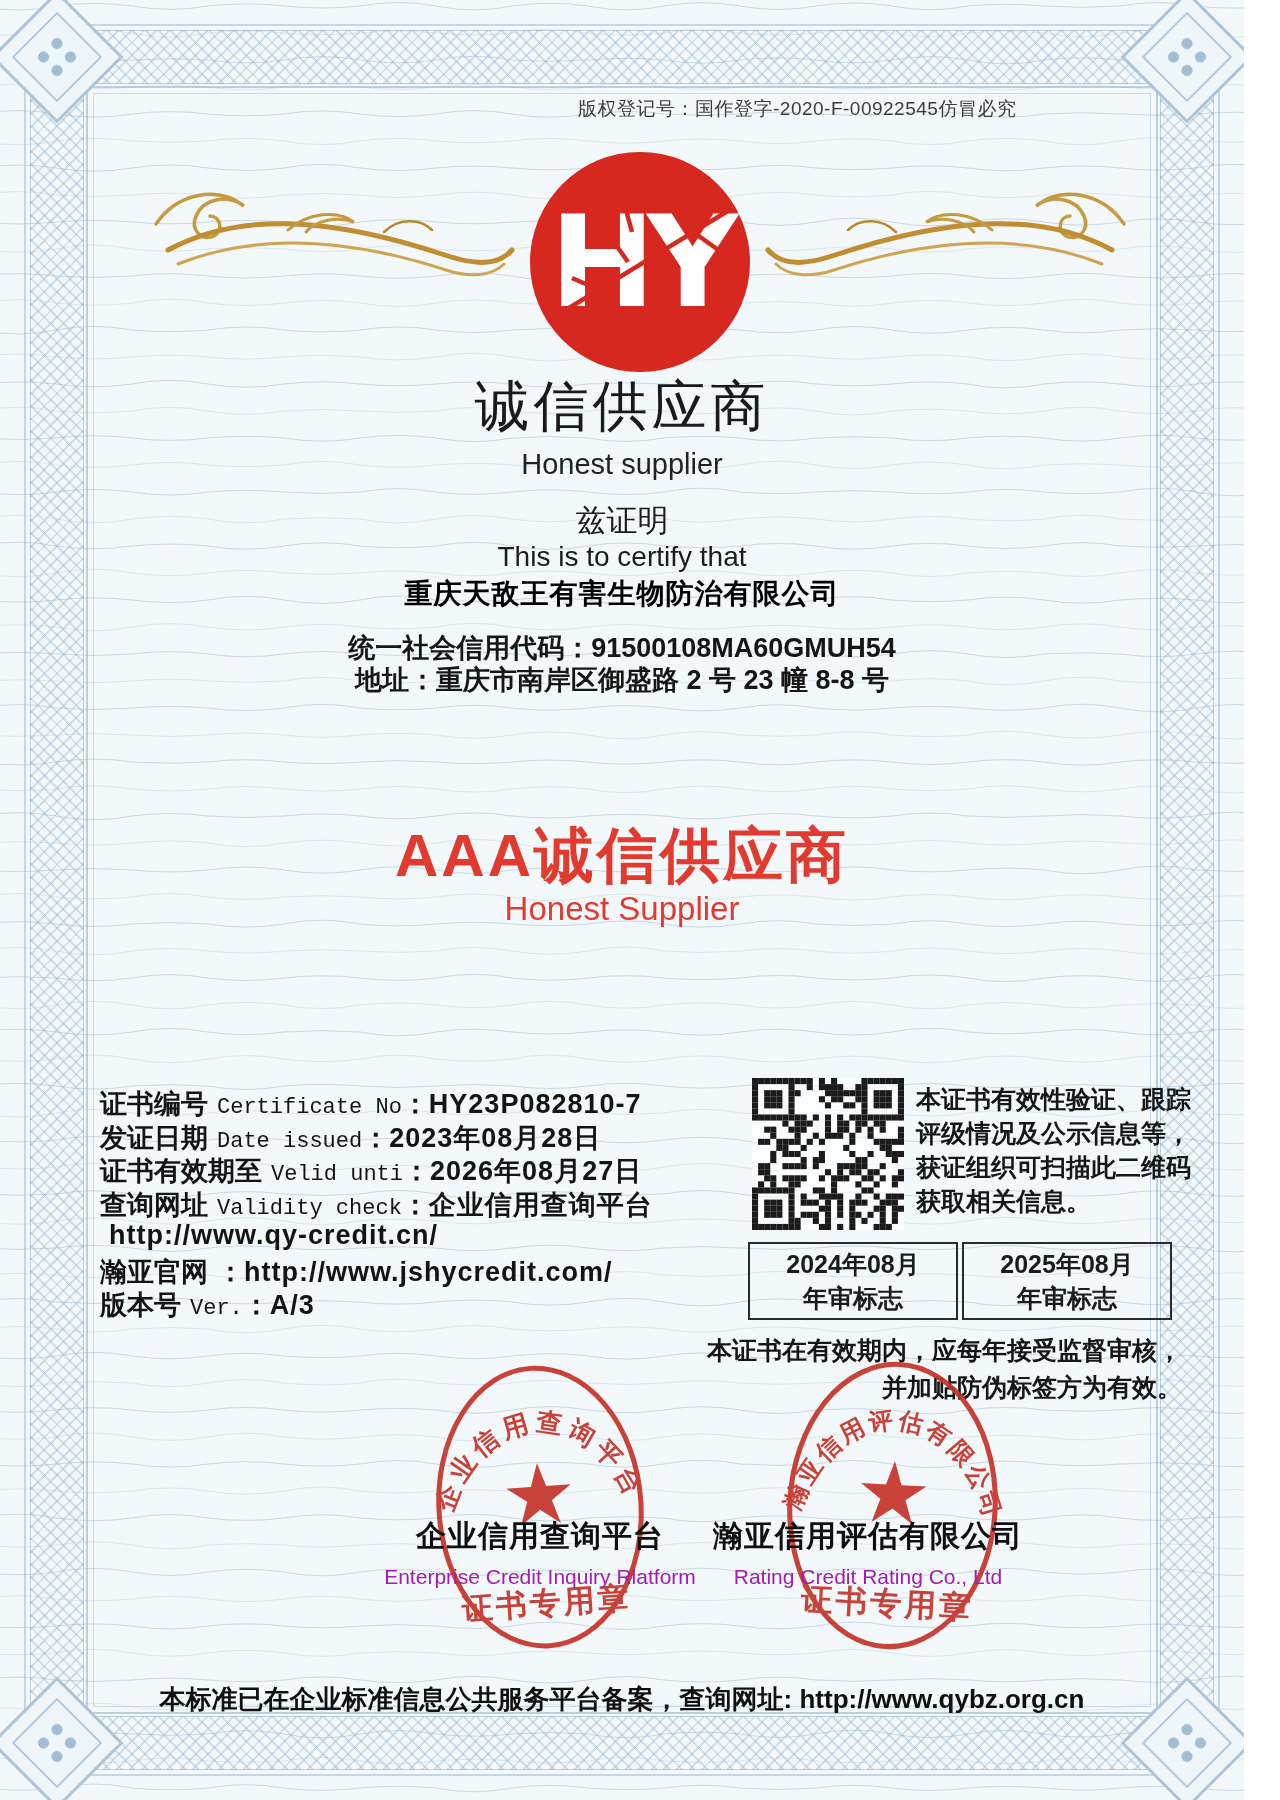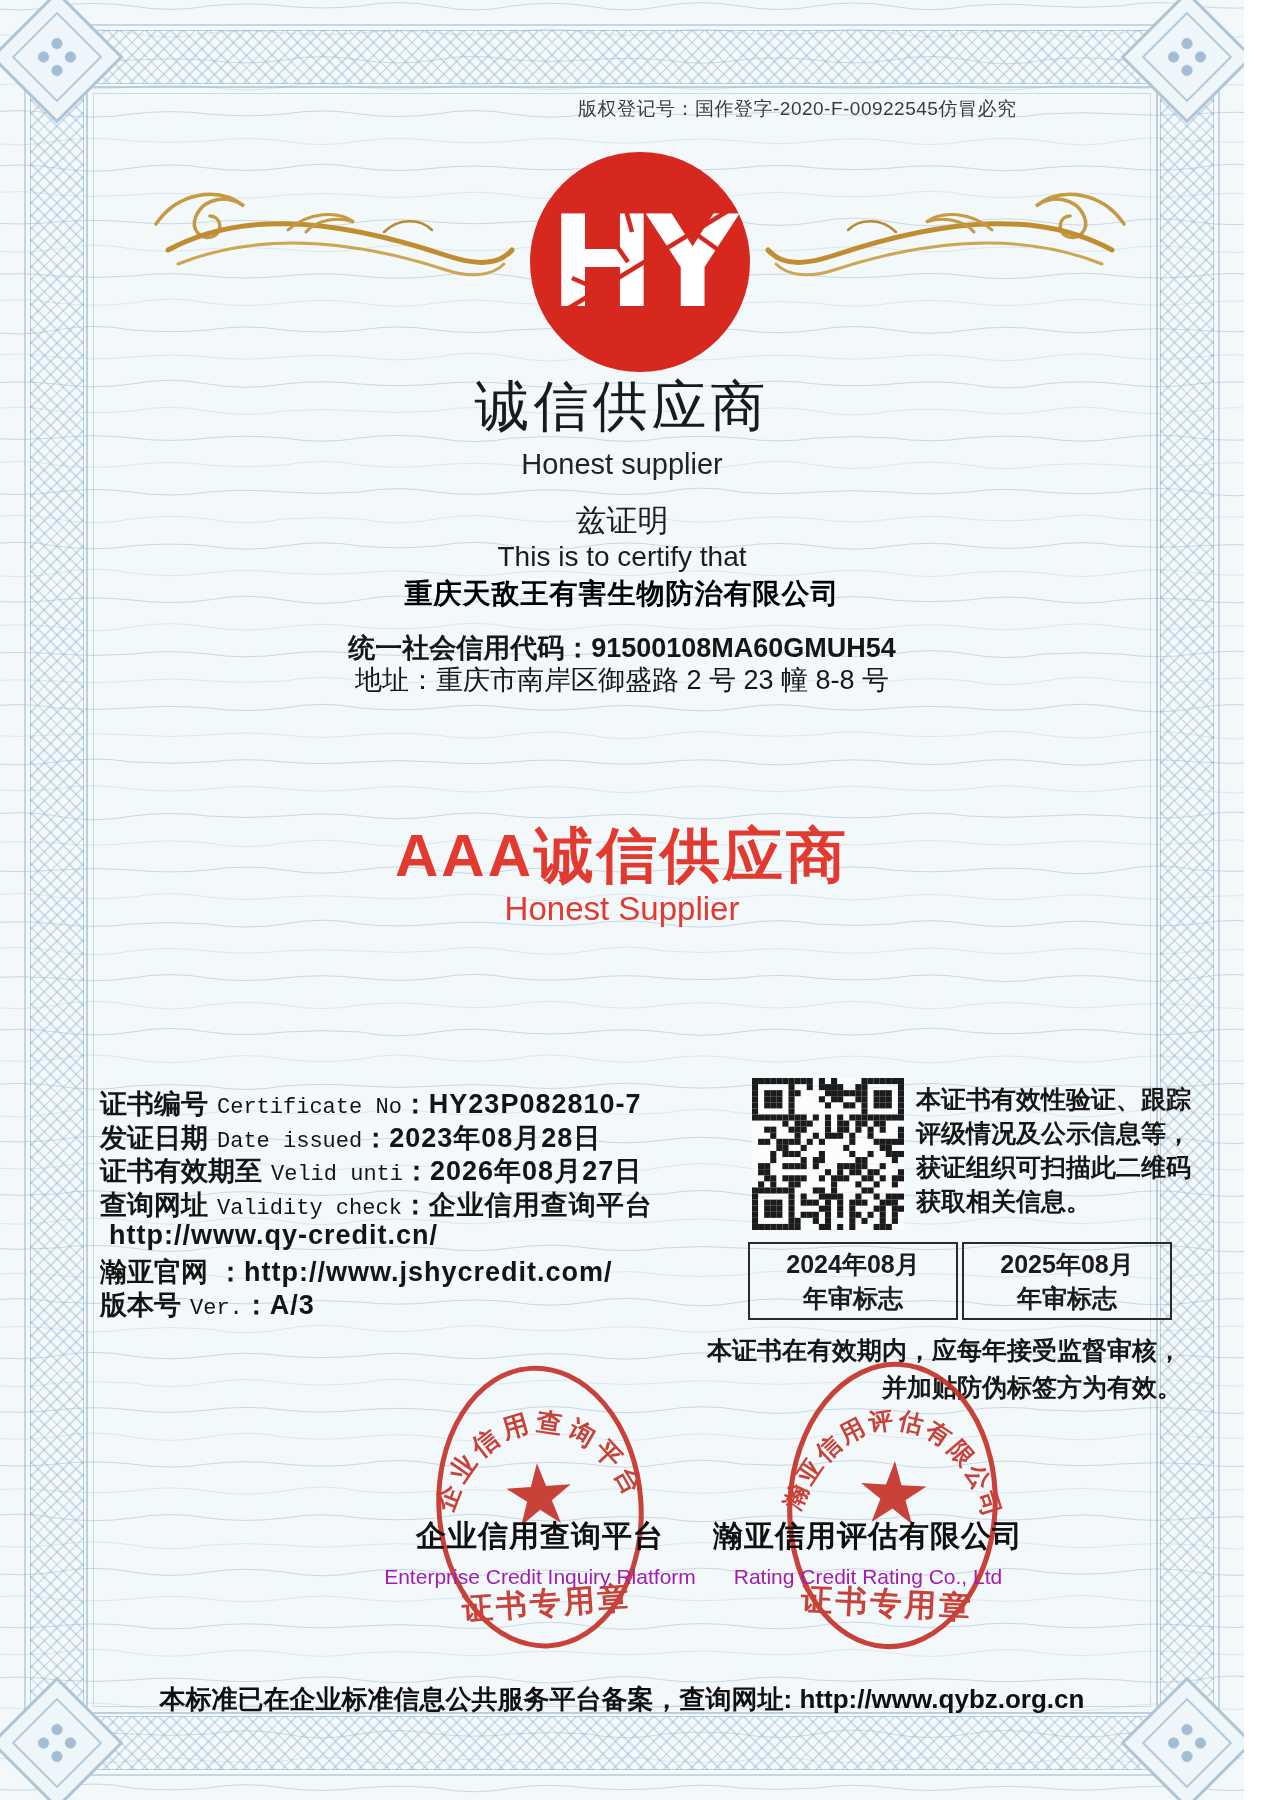--- a/index.html
+++ b/index.html
@@ -39,21 +39,21 @@
   .copyright{left:578px;top:96px;font-size:19px;font-weight:500;color:#3b3b3b;letter-spacing:.5px;}
   .logo{left:528px;top:150px;}
   .flourish{top:172px;}
   .fl-left{left:148px;} .fl-right{left:762px;transform:scaleX(-1);}
   .title-cn{top:370px;font-size:55px;font-weight:400;letter-spacing:4px;color:#1a1a1a;}
   .title-en{top:448px;font-size:29px;color:#222;}
   .intro-cn{top:500px;font-size:31px;color:#1c1c1c;}
   .intro-en{top:541px;font-size:28px;color:#1c1c1c;}
   .company{top:575px;font-size:28px;font-weight:800;letter-spacing:1px;color:#000000;}
   .credit-code{top:630px;font-size:27px;font-weight:700;}
-  .address{top:662px;font-size:27px;font-weight:400;}
+  .address{top:662px;font-size:27px;font-weight:700;}
   .award-title{top:816px;font-size:60px;font-weight:800;letter-spacing:3px;color:#e23a2e;}
   .award-sub{top:890px;font-size:33px;color:#e23a2e;}
   .details{left:100px;top:1086px;}
   .detail-line{height:33.5px;white-space:nowrap;font-size:27px;color:#141414;}
   .detail-line .cn{font-weight:700;}
   .detail-line .en{font-size:22px;margin-left:9px;font-family:Liberation Mono, monospace;}
   .detail-line .colon{font-weight:700;}
   .detail-line .val{font-weight:600;letter-spacing:1px;}
   .qr{left:752px;top:1078px;background:rgba(255,255,255,.55);}
   .qr-note{left:916px;top:1082px;width:280px;font-size:25px;line-height:34px;font-weight:600;color:#161616;}

